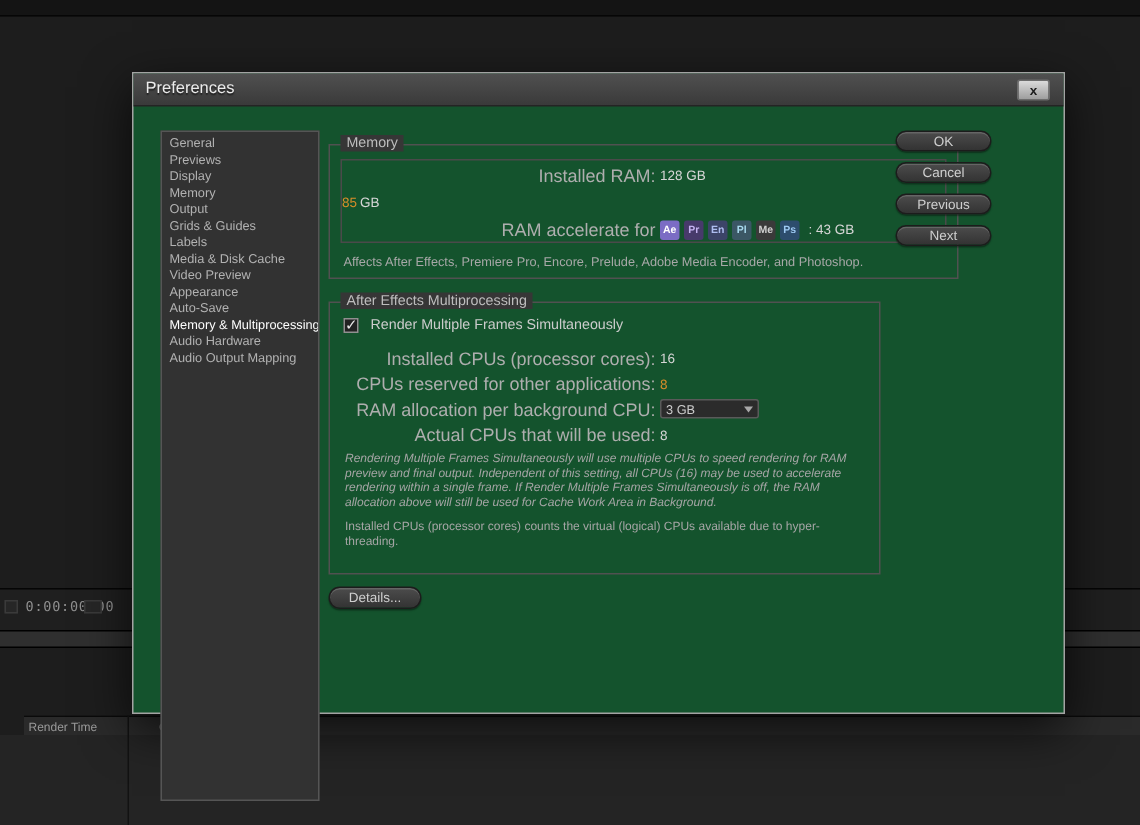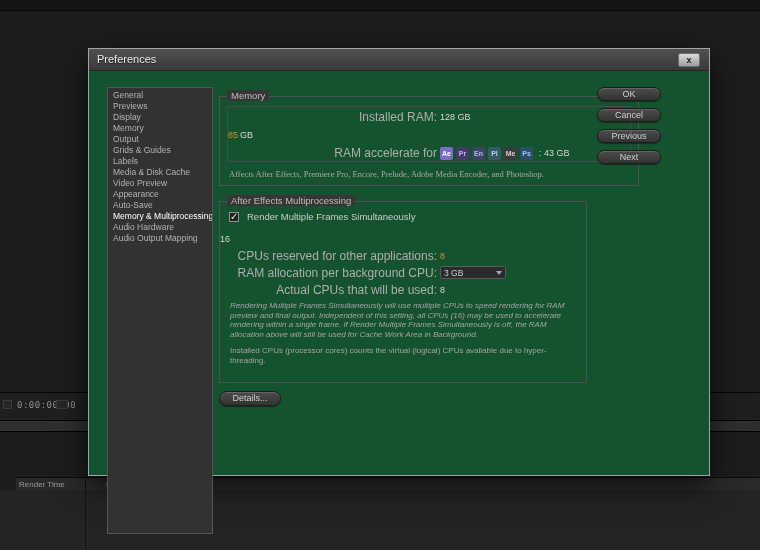--- a/index.html
+++ b/index.html
@@ -47,21 +47,21 @@
   .lbl { text-align:right; color:#aeaeae; font-size:12px; padding-right:3px; }
   .mrow .lbl { width:212px; }
   .prow .lbl { width:220px; }
   .val { color:#d6d6d6; font-size:9px; display:flex; align-items:center; }
   .hot { color:#d88d2a; cursor:default; }
   .unit { margin-left:2px; }
 
   .app-icons { display:flex; align-items:center; margin-right:3px; }
   .app-icon { width:13px; height:13px; border-radius:2px; margin-right:3px; font-size:7px; font-weight:bold;
               display:flex; align-items:center; justify-content:center; }
-  .affects { position:absolute; left:9px; top:72px; right:8px; font-size:8.5px; color:#a8a8a8;font-family:Liberation Serif, serif; }
+  .affects { position:absolute; left:9px; top:72px; right:8px; font-size:8.5px; color:#a8a8a8; }
 
   .cb-row { position:absolute; left:9px; top:9px; display:flex; align-items:center; gap:8px; }
   .checkbox { width:10px; height:10px; background:#222; border:1px solid #909090; position:relative; }
   .checkbox.checked::after { content:"✓"; position:absolute; left:0; top:-2px; font-size:10px; color:#e8e8e8; }
   .cb-label { font-size:9.5px; color:#cccccc; }
 
   .mp-rows { position:absolute; left:0; top:28px; right:0; }
   .dropdown { display:inline-flex; align-items:center; justify-content:space-between; width:66px; height:13px;
               background:#2b2b2b; border:1px solid #5a5a5a; border-radius:2px; padding:0 3px;
               color:#cccccc; font-size:8.5px; }
@@ -160,20 +160,21 @@
     <div class="group mp-group">
       <div class="group-label">After Effects Multiprocessing</div>
 
       <div class="cb-row">
         <div class="checkbox checked" id="rmfs-checkbox"></div>
         <div class="cb-label">Render Multiple Frames Simultaneously</div>
       </div>
 
       <div class="mp-rows">
         <div class="prow">
+          <div class="lbl">Installed CPUs (processor cores):</div>
           <div class="val">16</div>
         </div>
         <div class="prow">
           <div class="lbl">CPUs reserved for other applications:</div>
           <div class="val">
               <span class="hot">8</span>
             </div>
         </div>
         <div class="prow">
           <div class="lbl">RAM allocation per background CPU:</div>

